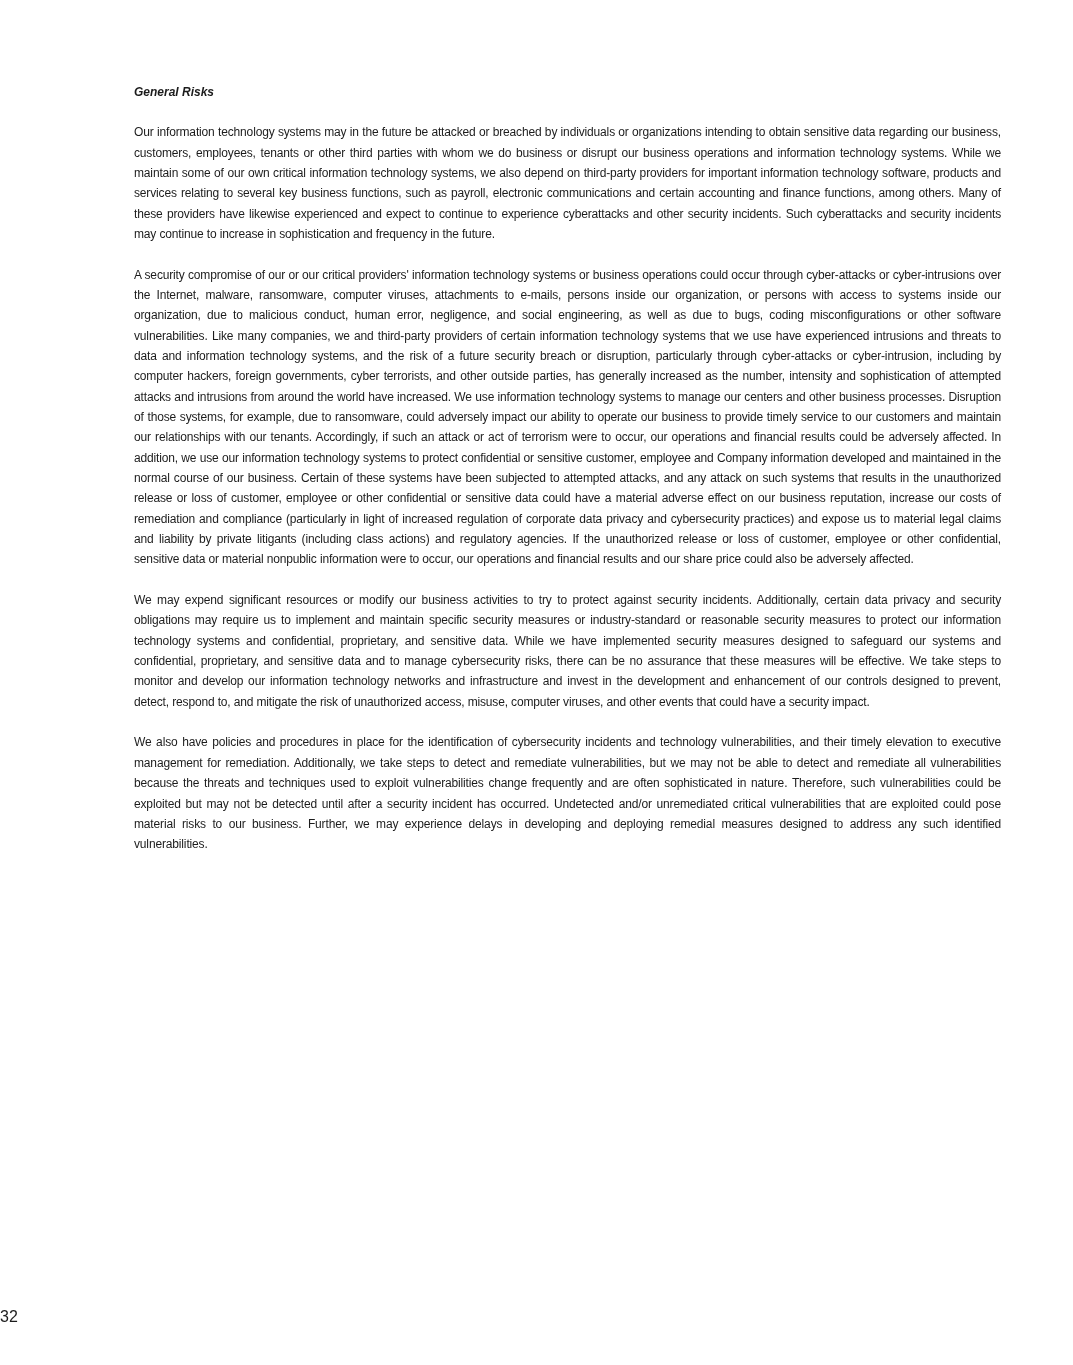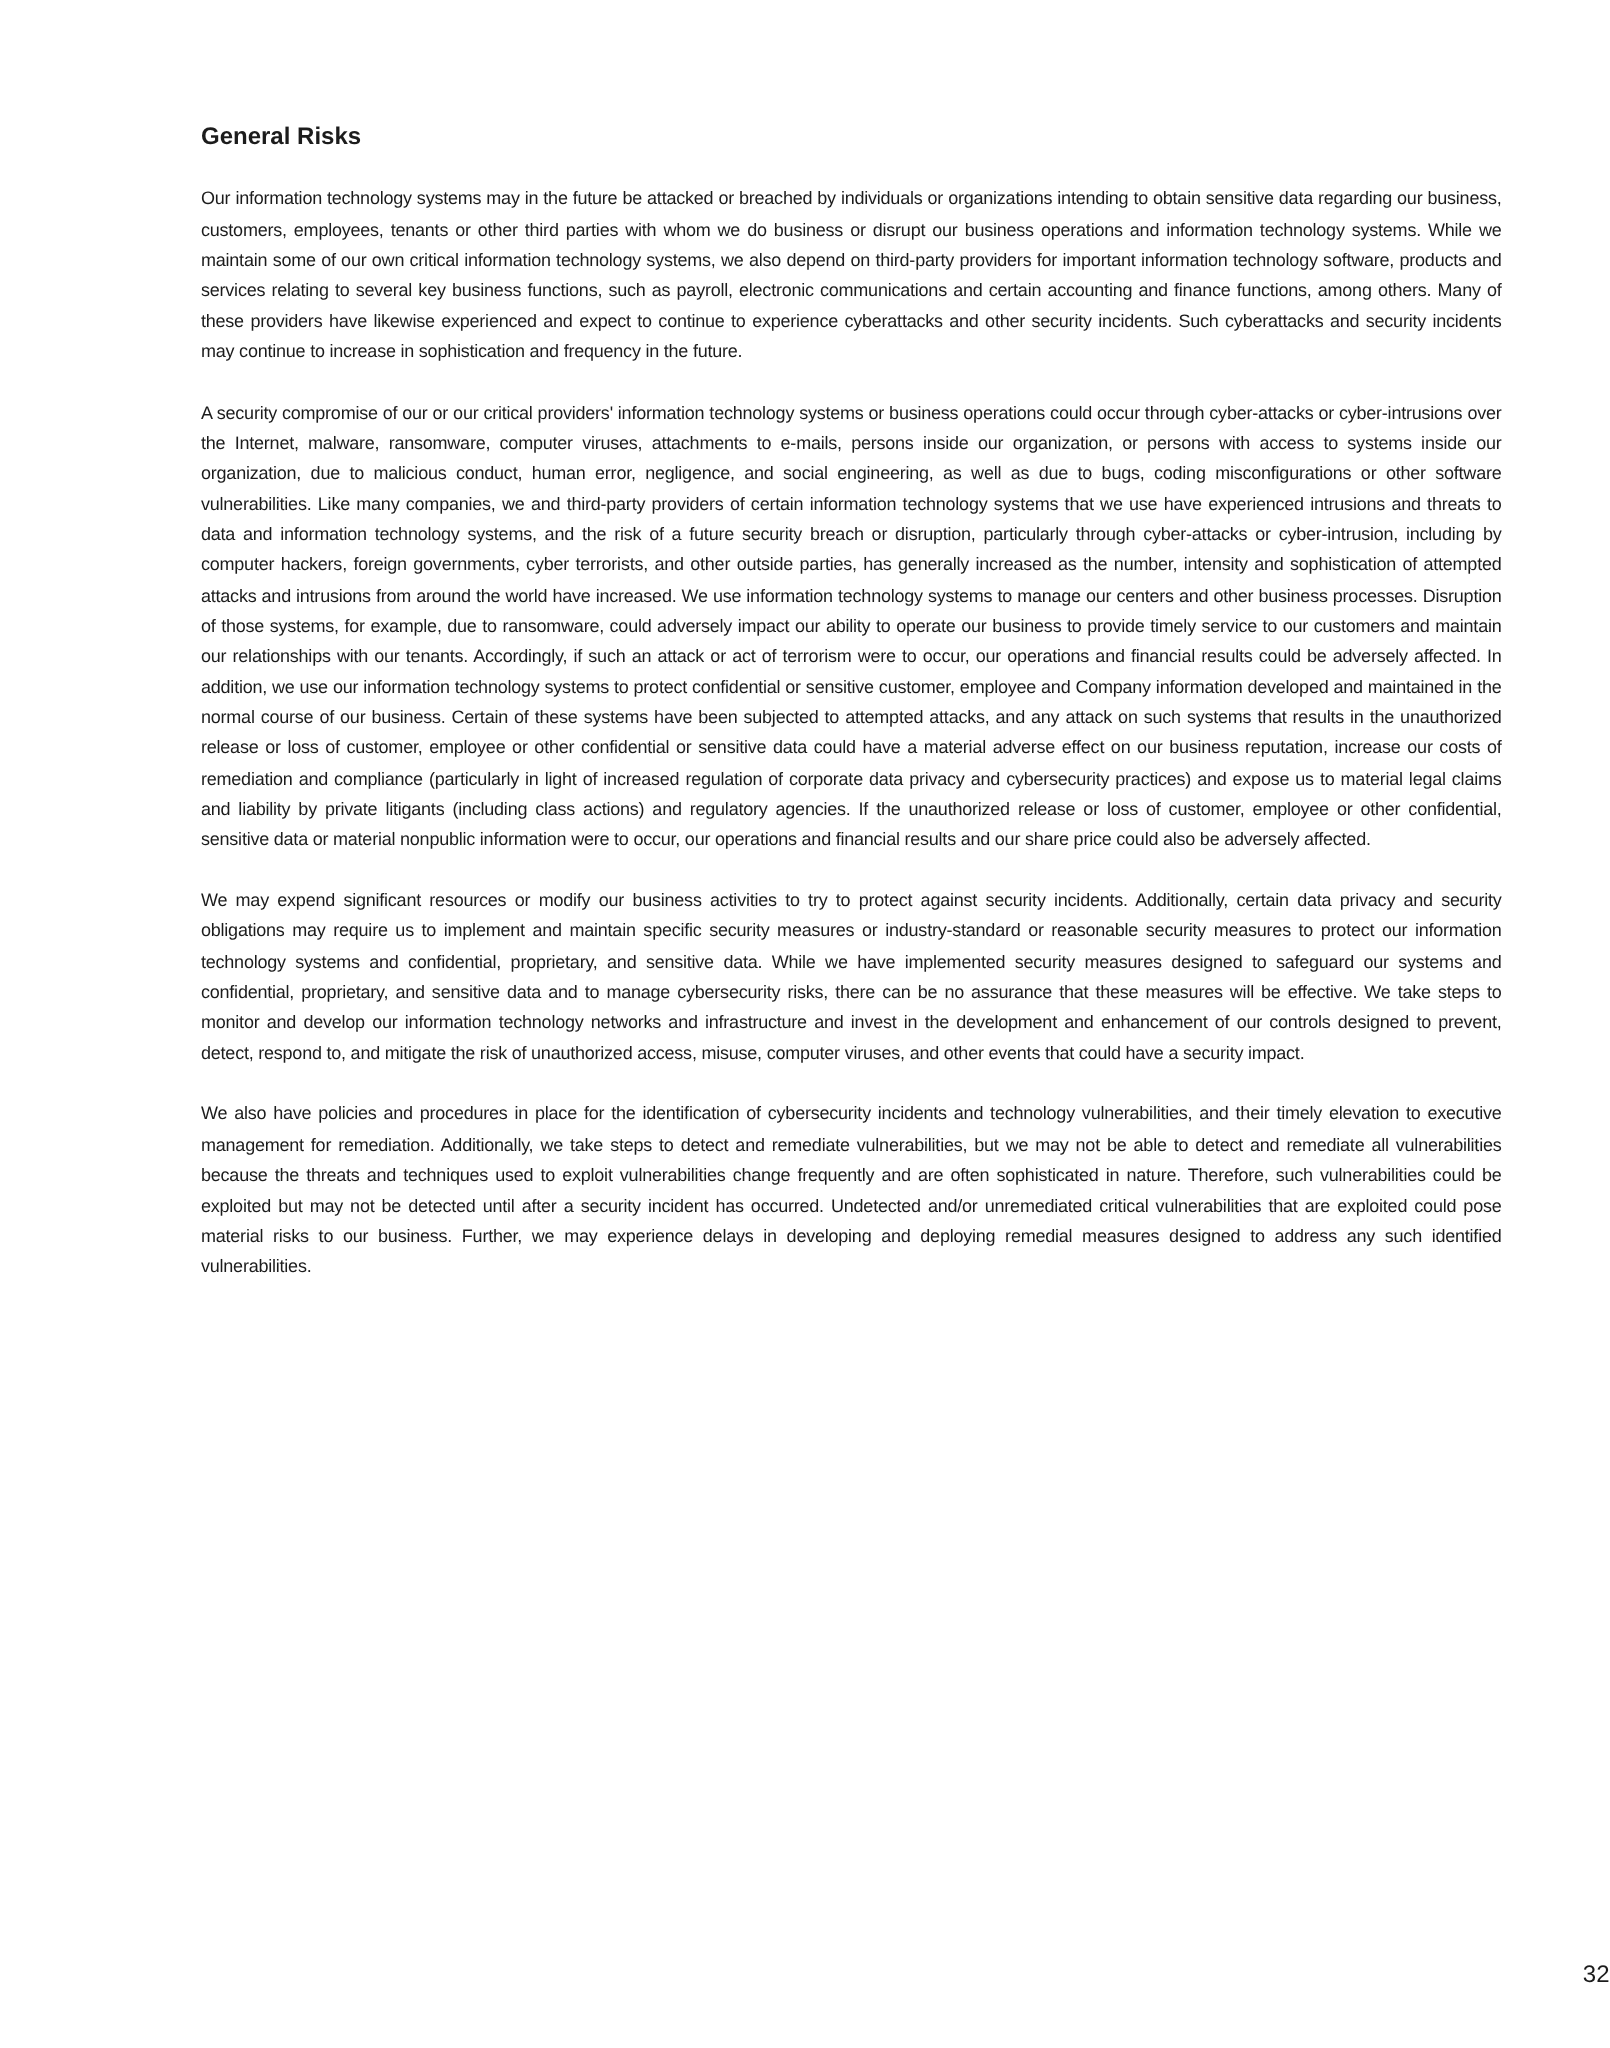--- a/index.html
+++ b/index.html
@@ -16,44 +16,45 @@
     color: #1c1c1c;
   }
   .page {
     position: absolute;
     left: 134px;
     top: 82px;
     width: 867px;
   }
   .section-title {
     font-weight: bold;
-    font-size: 16px;
+    font-size: 12px;
     line-height: 20.3px;
     margin: 0 0 20px 0;
+    font-style: italic;
   }
   .risk-heading {
     font-weight: bold;
     font-style: italic;
     font-size: 16px;
     line-height: 20.3px;
     margin: 0 0 20.5px 0;
   }
   .para {
     font-size: 12px;
     line-height: 20.35px;
     text-align: justify;
     margin: 0 0 20.3px 0;
     letter-spacing: -0.15px;
   }
   .page-number {
     position: absolute;
     left: 0;
     width: 1073px;
     top: 1307px;
-    text-align: right;
+    text-align: left;
     font-size: 16px;
     line-height: 20px;
     color: #1c1c1c;
   }
 </style>
 </head>
 <body>
 
 <div class="page">
   <div class="section-title">General Risks</div>

